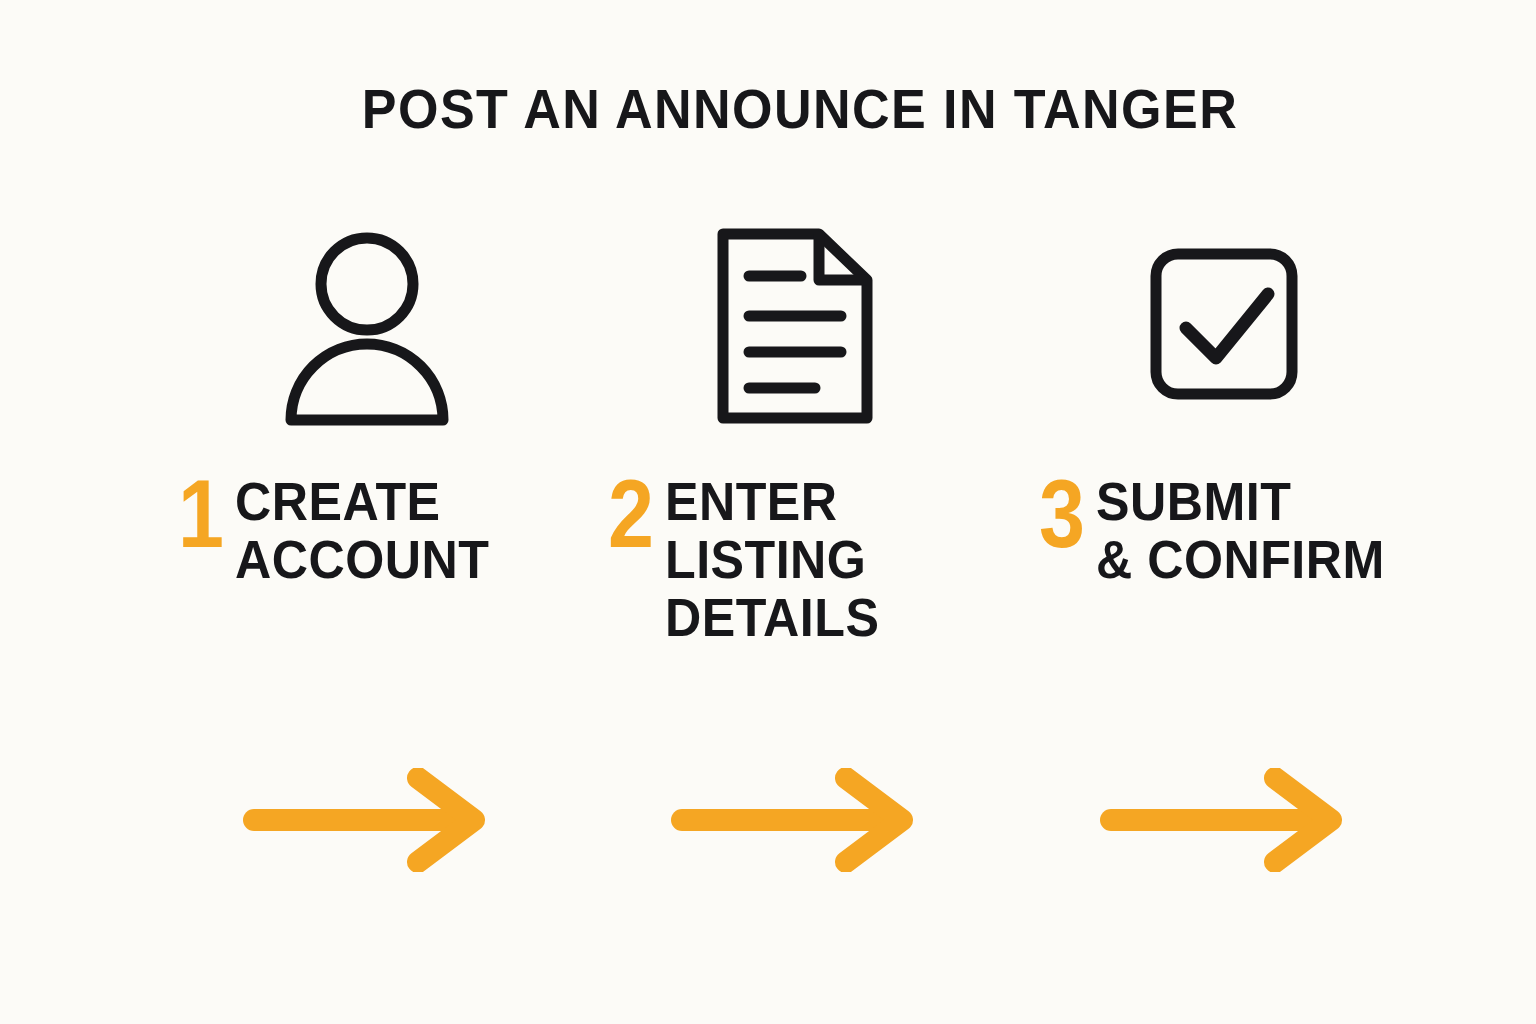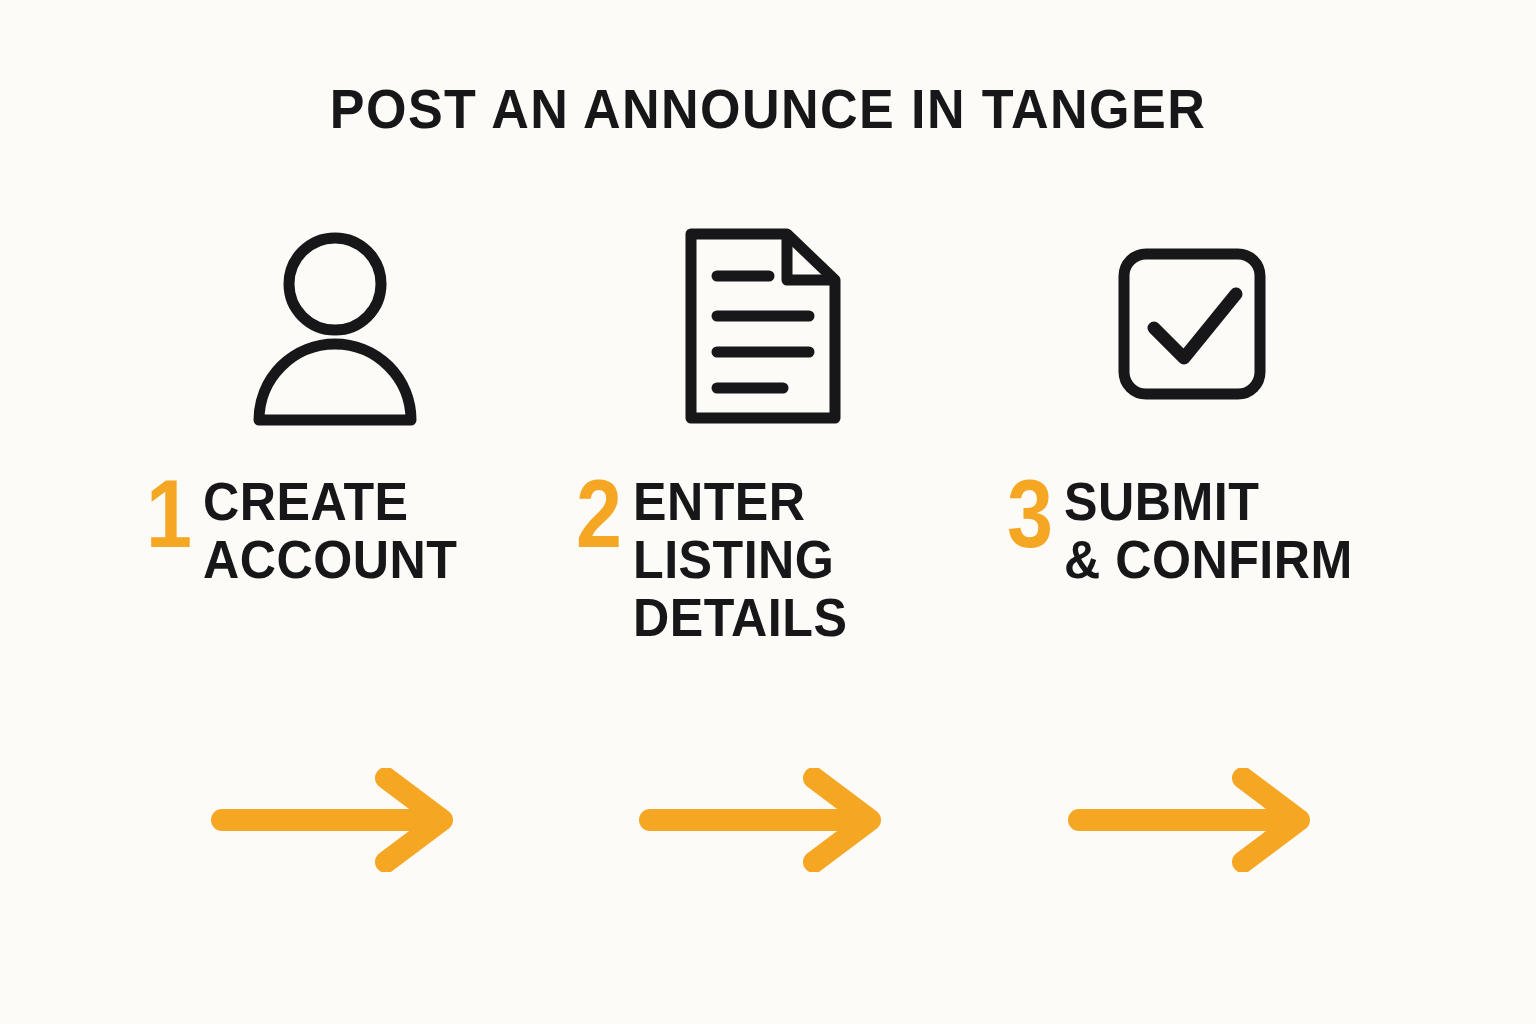--- a/index.html
+++ b/index.html
@@ -14,20 +14,21 @@
     font-family: "Liberation Sans", sans-serif;
     overflow: hidden;
     position: relative;
   }
 
   .canvas {
     position: relative;
     width: 1318px;
     height: 1024px;
     background: #fcfbf7;
+    margin-left: 32px;
   }
 
   
   .title {
     position: absolute;
     top: 78px;
     left: 0;
     width: 1536px;
     text-align: center;
     font-family: "Liberation Sans", sans-serif;

